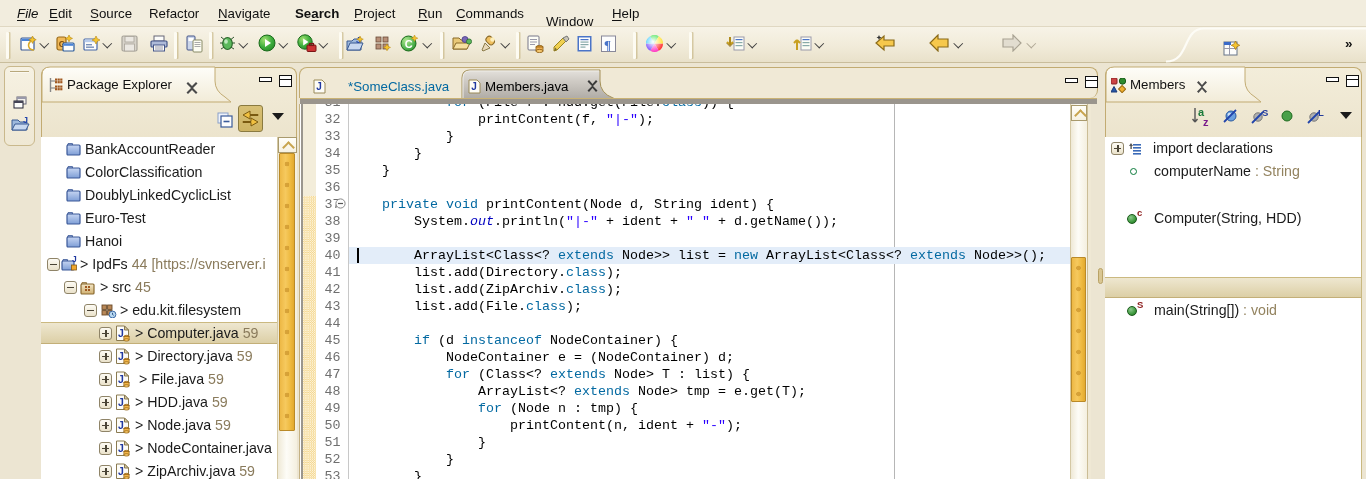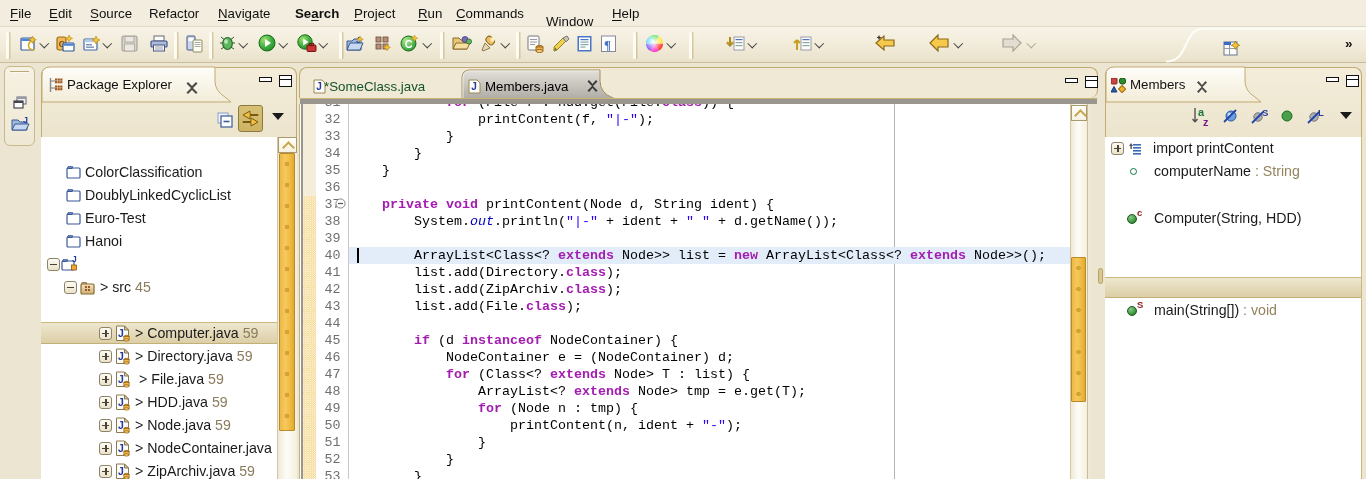--- a/index.html
+++ b/index.html
@@ -23,35 +23,35 @@
 .trow{position:absolute;height:23px;display:flex;align-items:center;font-size:14.2px;color:#1a1a1a;white-space:nowrap;}
 .trow .g{color:#8a7b5c;}
 .exp{width:13px;height:13px;border:1px solid #8f8468;border-radius:3px;background:linear-gradient(180deg,#fdfbf4,#eae2cb);box-sizing:border-box;position:relative;flex:none;}
 .exp i{position:absolute;left:2px;right:2px;top:5px;height:1.6px;background:#4a4436;}
 .exp.plus b{position:absolute;top:2px;bottom:2px;left:5px;width:1.6px;background:#4a4436;}
 
 .mrow{position:absolute;height:23px;display:flex;align-items:center;font-size:14.2px;color:#1a1a1a;white-space:nowrap;}
 .mrow .t{color:#93835f;}
 
 #code{position:absolute;left:0;top:0;font-size:13.33px;line-height:17px;white-space:pre;color:#000;}
-#code .k{color:#a21caf;font-weight:bold;}
+#code .k{color:#0369a1;font-weight:normal;}
 #code .s{color:#2a00ff;}
 #code .o{color:#0000c0;font-style:italic;}
 #gutter{position:absolute;font-size:13.33px;line-height:17px;color:#6f6f6f;text-align:right;white-space:pre;}
 .checker{background-image:conic-gradient(#f3d68e 25%,#fdf2d6 0 50%,#f3d68e 0 75%,#fdf2d6 0);background-size:2.2px 2.2px;}
 .sbtrack{position:absolute;background:linear-gradient(90deg,#efe9d6,#fdfcf7 45%,#f4efdf);}
 .sbthumb{position:absolute;border:1px solid #ba8a28;border-radius:1px;background:linear-gradient(90deg,#edb845,#f6c95e 40%,#eeb93f 75%,#e2a92f);box-sizing:border-box;}
 .sbdots{position:absolute;left:0;right:0;top:0;bottom:0;background-image:radial-gradient(circle 2.6px at 50% 10px,rgba(205,150,45,.75) 0 2.1px,rgba(205,150,45,0) 2.6px);background-size:100% 21px;}
 .sbbtn{position:absolute;border:1px solid #a99a6d;background:linear-gradient(180deg,#fffef9,#f6f1e1);box-sizing:border-box;}
 .chev{position:absolute;width:7px;height:7px;border-left:2.5px solid #c8a44e;border-top:2.5px solid #c8a44e;transform:rotate(45deg);}
 </style></head>
 <body>
 
 <div id="menubar" class="abs">
-<span class="mi" style="position:absolute;left:10px;top:6px;padding:0;"><u>F</u>ile</span>
+<span class="mi" style="position:absolute;left:17px;top:6px;padding:0;font-style:italic;"><u>F</u>ile</span>
     <span class="mi" style="position:absolute;left:49px;top:6px;padding:0;"><u>E</u>dit</span>
     <span class="mi" style="position:absolute;left:90px;top:6px;padding:0;"><u>S</u>ource</span>
     <span class="mi" style="position:absolute;left:149px;top:6px;padding:0;">Refac<u>t</u>or</span>
     <span class="mi" style="position:absolute;left:218px;top:6px;padding:0;"><u>N</u>avigate</span>
     <span class="mi" style="position:absolute;left:295px;top:6px;padding:0;font-weight:bold;">Se<u>a</u>rch</span>
     <span class="mi" style="position:absolute;left:354px;top:6px;padding:0;"><u>P</u>roject</span>
     <span class="mi" style="position:absolute;left:418px;top:6px;padding:0;"><u>R</u>un</span>
     <span class="mi" style="position:absolute;left:456px;top:6px;padding:0;"><u>C</u>ommands</span>
     <span class="mi" style="position:absolute;left:546px;top:14px;padding:0;"><u>W</u>indow</span>
     <span class="mi" style="position:absolute;left:612px;top:6px;padding:0;"><u>H</u>elp</span>
@@ -369,20 +369,33 @@
  <div class="abs" style="left:197px;top:39px;width:25px;height:27px;border:1px solid #8a7a40;border-radius:3px;background:linear-gradient(180deg,#d8c075,#cdb363);box-sizing:border-box;">
   <svg style="position:absolute;left:3px;top:3px" width="17" height="18" viewBox="0 0 17 18">
         <path d="M16 5.5H8V2L1 6l7 4V6.5h8z" fill="#f0c040" stroke="#7a5a10" stroke-width="1"></path>
         <path d="M1 12.5h8V9l7 4-7 4v-3.5H1z" fill="#f0c040" stroke="#7a5a10" stroke-width="1"></path>
       </svg>
  </div>
  <div class="abs" style="left:231px;top:47px;width:0;height:0;border-left:6px solid transparent;border-right:6px solid transparent;border-top:7px solid #1a1a1a;"></div>
 
  <div class="abs" style="left:0;top:71px;width:256px;height:342px;background:#fff;overflow:hidden;" id="pkgtree">
   <div class="abs" style="left:0;top:185px;width:236px;height:22px;background:linear-gradient(180deg,#eee7d0,#dccfa6);border-top:1px solid #cbb980;border-bottom:1px solid #c3af78;box-sizing:border-box;"></div>
+  <div class="trow" style="left:25px;top:0.5px">
+        <svg class="fldr" width="15" height="14" viewBox="0 0 15 14">
+          <path d="M1.5 3.5h4.6l.5-1.8h-4.6z" fill="#b8c8e8" stroke="#3a5898" stroke-width="1"></path>
+          <rect x="1" y="3" width="13" height="10" rx="1" fill="url(#fg1)" stroke="#3a5898" stroke-width="1.2"></rect>
+          <defs>
+            <linearGradient id="fg1" x1="0" y1="0" x2="0" y2="1">
+              <stop offset="0" stop-color="#c6d5f2"></stop>
+              <stop offset="1" stop-color="#7e9ed6"></stop>
+            </linearGradient>
+          </defs>
+        </svg>
+        <span style="margin-left:4px">BankAccountReader</span>
+      </div>
   <div class="trow" style="left:25px;top:23.5px">
         <svg width="15" height="14" viewBox="0 0 15 14">
           <path d="M1.5 3.5h4.6l.5-1.8h-4.6z" fill="#b8c8e8" stroke="#3a5898" stroke-width="1"></path>
           <rect x="1" y="3" width="13" height="10" rx="1" fill="url(#fg1)" stroke="#3a5898" stroke-width="1.2"></rect>
         </svg>
         <span style="margin-left:4px">ColorClassification</span>
       </div>
   <div class="trow" style="left:25px;top:46.5px">
         <svg width="15" height="14" viewBox="0 0 15 14">
           <path d="M1.5 3.5h4.6l.5-1.8h-4.6z" fill="#b8c8e8" stroke="#3a5898" stroke-width="1"></path>
@@ -407,20 +420,21 @@
   <div class="trow" style="left:6px;top:115.5px">
         <span class="exp">
           <i></i>
         </span>
         <svg style="margin-left:1px" width="17" height="16" viewBox="0 0 17 16">
           <path d="M1.5 5.5h4.6l.5-1.8h-4.6z" fill="#b8c8e8" stroke="#3a5898" stroke-width="1"></path>
           <rect x="1" y="5" width="12" height="9" rx="1" fill="url(#fg1)" stroke="#3a5898" stroke-width="1.2"></rect>
           <text x="11" y="6" font-size="8.5" font-weight="bold" fill="#2038a0" font-family="Liberation Sans">J</text>
           <rect x="10.5" y="9" width="5" height="5" fill="#f0a830" stroke="#8a5a10" stroke-width=".8"></rect>
         </svg>
+        <span style="margin-left:2px">&gt; IpdFs <span class="g">44 [https://svnserver.i</span></span>
       </div>
   <div class="trow" style="left:23px;top:138.5px">
         <span class="exp">
           <i></i>
         </span>
         <svg style="margin-left:3px" width="17" height="15" viewBox="0 0 17 15">
           <path d="M1.5 4.5h4.6l.5-1.8h-4.6z" fill="#d9c9a8" stroke="#8a6a30" stroke-width="1"></path>
           <rect x="1" y="4" width="13" height="10" rx="1" fill="url(#fg2)" stroke="#8a6a30" stroke-width="1.2"></rect>
           <defs>
             <linearGradient id="fg2" x1="0" y1="0" x2="0" y2="1">
@@ -430,20 +444,36 @@
           </defs>
           <g fill="#a05820">
             <rect x="5" y="6" width="2" height="2"></rect>
             <rect x="8" y="6" width="2" height="2"></rect>
             <rect x="5" y="9" width="2" height="2"></rect>
             <rect x="8" y="9" width="2" height="2"></rect>
           </g>
         </svg>
         <span style="margin-left:3px">&gt; src <span class="g">45</span></span>
       </div>
+  <div class="trow" style="left:43px;top:161.5px">
+        <span class="exp">
+          <i></i>
+        </span>
+        <svg style="margin-left:3px" width="17" height="15" viewBox="0 0 17 15">
+          <g fill="#b88858" stroke="#6a4a28" stroke-width=".9">
+            <rect x="2" y="2" width="4.4" height="4.4"></rect>
+            <rect x="7.6" y="2" width="4.4" height="4.4"></rect>
+            <rect x="2" y="7.6" width="4.4" height="4.4"></rect>
+            <rect x="7.6" y="7.6" width="4.4" height="4.4"></rect>
+          </g>
+          <circle cx="12.5" cy="11.5" r="3.4" fill="#b8d8f0" stroke="#3060a0" stroke-width=".9"></circle>
+          <path d="M12.5 9.8v1.7l1.2.8" stroke="#204880" stroke-width=".9" fill="none"></path>
+        </svg>
+        <span style="margin-left:3px">&gt; edu.kit.filesystem</span>
+      </div>
   <div class="trow" style="left:58px;top:184.5px">
         <span class="exp plus">
           <i></i>
           <b></b>
         </span>
         <svg style="margin-left:3px" width="16" height="17" viewBox="0 0 16 17">
           <path d="M1.5 1h8l4 4v10.5h-12z" fill="#fdfcf8" stroke="#8a7a50" stroke-width="1"></path>
           <path d="M9.5 1l4 4h-4z" fill="#d8cba8" stroke="#8a7a50" stroke-width="1"></path>
           <text x="3" y="12" font-size="10.5" font-weight="bold" fill="#2038a0" font-family="Liberation Sans">J</text>
           <ellipse cx="11.5" cy="11.5" rx="2.6" ry="1.2" fill="#f0a830" stroke="#8a5a10" stroke-width=".7"></ellipse>
@@ -553,21 +583,21 @@
     </div>
 </div>
 
 <div id="editor" class="vpanel" style="left:299px;top:66px;width:799px;height:413px;">
  <div class="abs" style="left:0;top:1px;width:799px;height:31px;background:#f0e9d6;border:1px solid #c2ab72;border-bottom:none;border-radius:8px 8px 8px 0;box-sizing:border-box;"></div>
 
  <svg class="abs" style="left:14px;top:13px" width="13" height="15" viewBox="0 0 13 15">
       <path d="M1 1h8l3 3v10H1z" fill="#fdfcf6" stroke="#9a8a58" stroke-width="1"></path>
       <text x="3.2" y="11" font-size="10" font-weight="bold" fill="#2038a0" font-family="Liberation Sans">J</text>
     </svg>
- <div class="abs" style="left:25px;top:13px;font-size:13.3px;color:#14532d;">*SomeClass.java</div>
+ <div class="abs" style="left:49px;top:13px;font-size:13.3px;color:#0369a1;">*SomeClass.java</div>
 
  <svg class="abs" style="left:162px;top:2px" width="195" height="37" viewBox="0 0 195 37">
       <defs>
         <linearGradient id="tgr" x1="0" y1="0" x2="0" y2="1">
           <stop offset="0" stop-color="#e4e1dc"></stop>
           <stop offset=".3" stop-color="#d0ccc6"></stop>
           <stop offset=".75" stop-color="#b4b0aa"></stop>
           <stop offset="1" stop-color="#a4a09a"></stop>
         </linearGradient>
       </defs>
@@ -678,21 +708,21 @@
         </span>
         <svg style="margin-left:4px" width="15" height="15" viewBox="0 0 15 15">
           <path d="M3 2l-2 3h1.4v3h1.4V5H5z" fill="#555"></path>
           <g fill="#3a6ab8">
             <rect x="5" y="3" width="8" height="1.6"></rect>
             <rect x="5" y="6" width="8" height="1.6"></rect>
             <rect x="5" y="9" width="8" height="1.6"></rect>
             <rect x="5" y="12" width="8" height="1.6"></rect>
           </g>
         </svg>
-        <span style="margin-left:10px">import printContent</span>
+        <span style="margin-left:10px">import declarations</span>
       </div>
   <div class="mrow" style="left:20px;top:22.5px">
         <span style="width:16px;display:flex;justify-content:center;">
           <span style="width:7px;height:7px;border:1.6px solid #0a7a3a;border-radius:50%;background:#fff;box-sizing:border-box;"></span>
         </span>
         <span style="margin-left:13px">computerName<span class="t"> : String</span></span>
       </div>
   <div class="mrow" style="left:20px;top:69.5px">
         <span style="width:16px;position:relative;height:16px;">
           <span style="position:absolute;left:2px;top:4px;width:10px;height:10px;border-radius:50%;background:radial-gradient(circle at 35% 30%,#8cc88c,#3f9a3f 60%,#1e6a1e);border:1px solid #1a5a1a;box-sizing:border-box;"></span>

